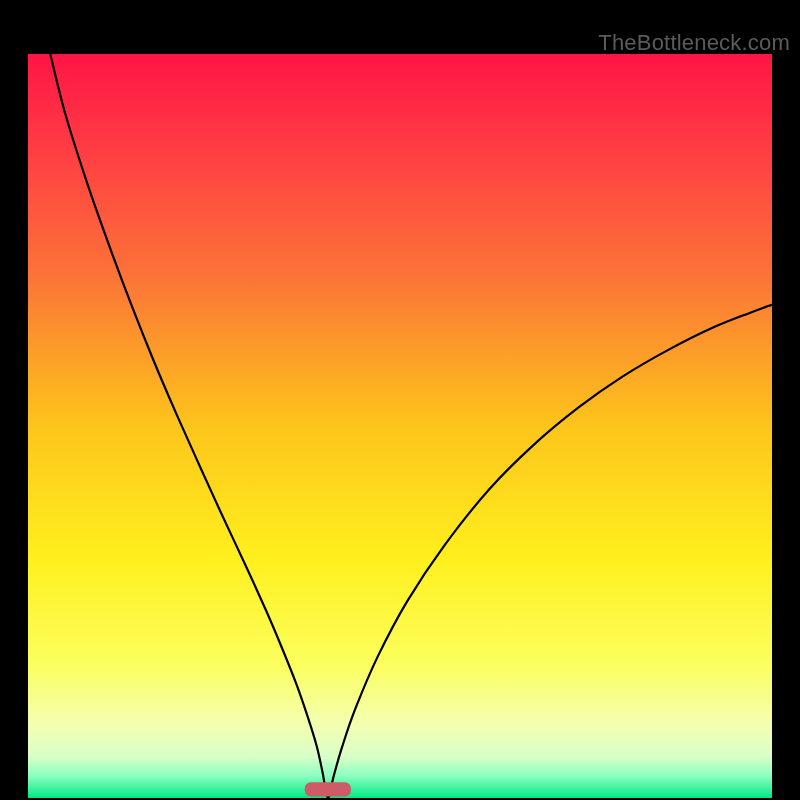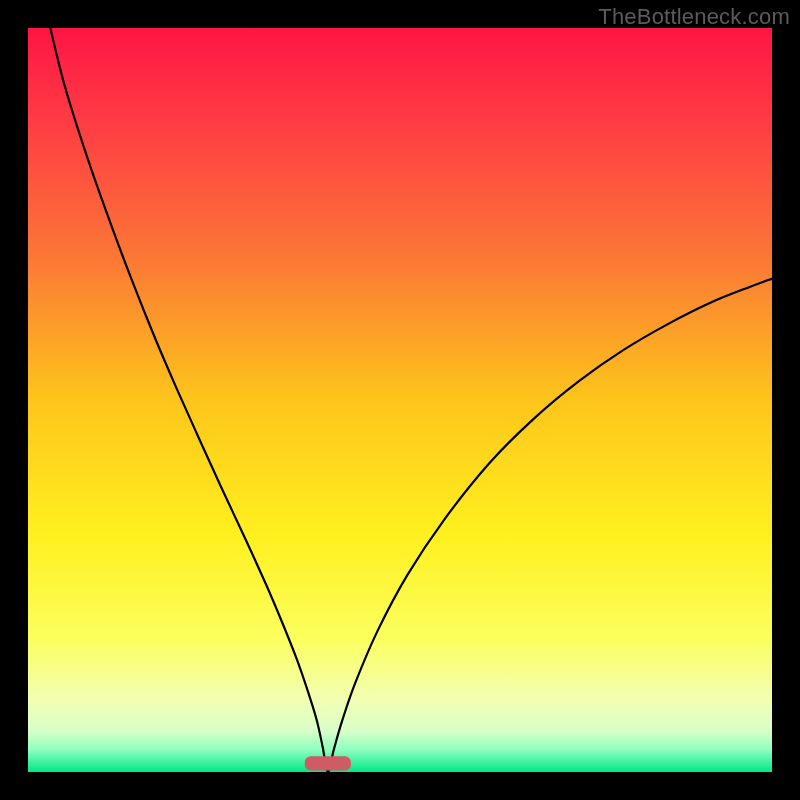--- a/index.html
+++ b/index.html
@@ -7,20 +7,21 @@
     padding: 0;
     width: 800px;
     height: 800px;
     background: #000;
     overflow: hidden;
   }
   .frame {
     position: absolute;
     inset: 0;
     background: #000;
+    margin-top: 26px;
   }
   .plot {
     position: absolute;
     left: 28px;
     top: 28px;
     width: 744px;
     height: 744px;
     overflow: hidden;
   }
   .watermark {

